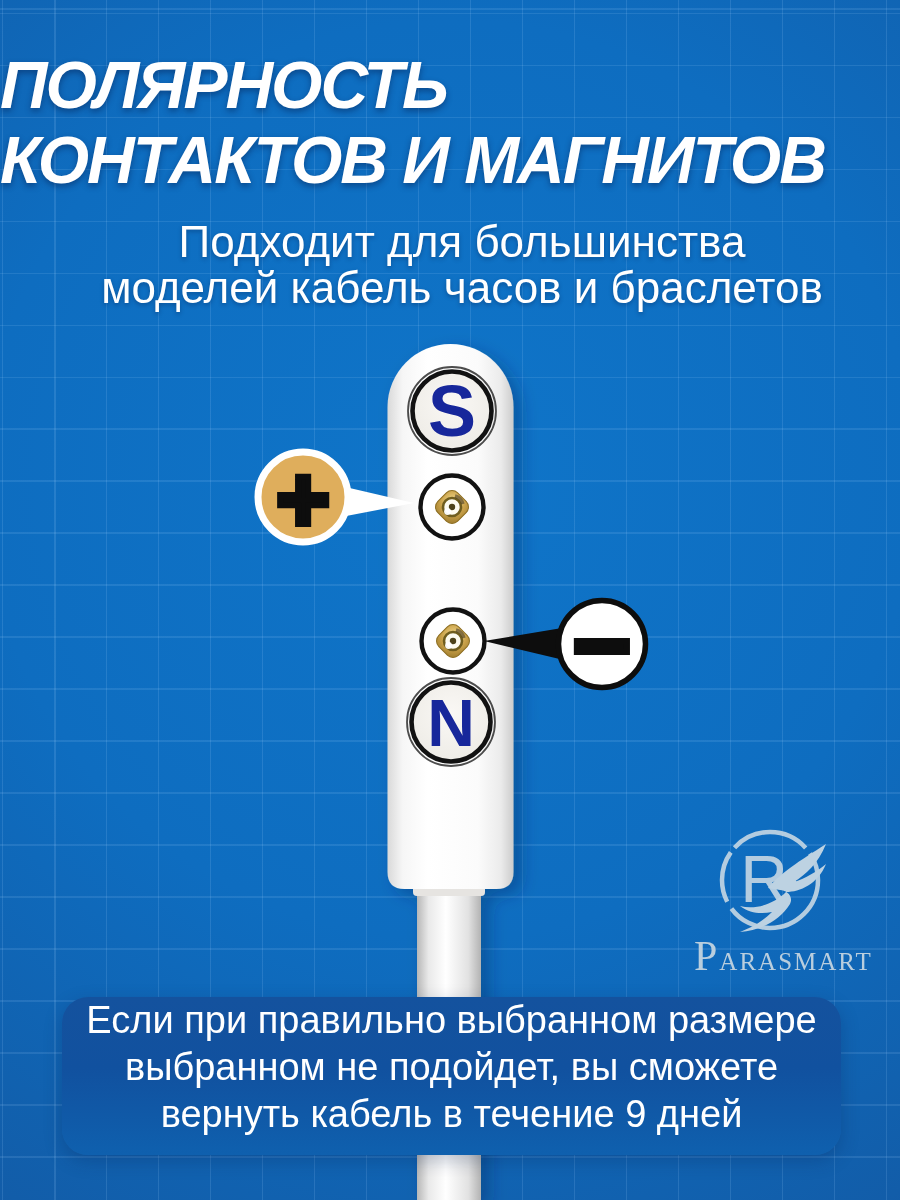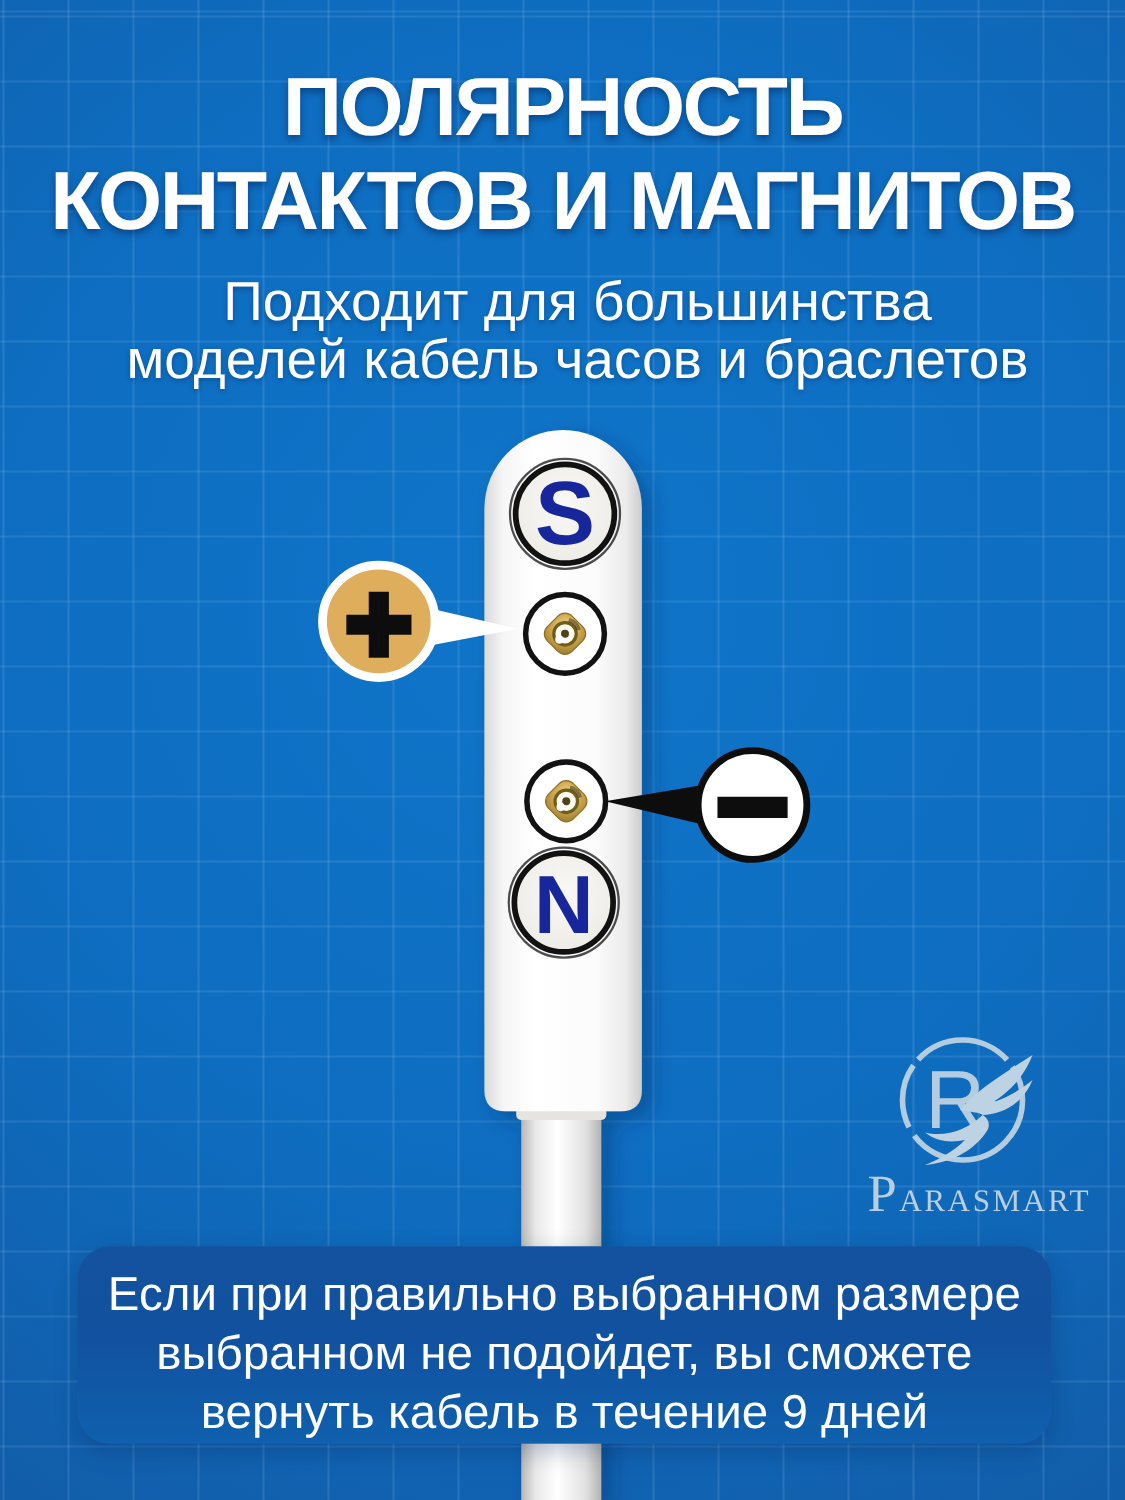--- a/index.html
+++ b/index.html
@@ -9,45 +9,46 @@
     overflow:hidden;
     font-family:"Liberation Sans",sans-serif;
     background-image:
       repeating-linear-gradient(90deg, rgba(173,214,255,.15) 0 1.5px, transparent 1.5px 52px),
       repeating-linear-gradient(0deg,  rgba(173,214,255,.13) 0 1.5px, transparent 1.5px 52px),
       radial-gradient(115% 85% at 50% 40%, #0f75c9 0%, #0e6dc0 45%, #125da9 82%, #164f9c 100%);
     background-position:2px 10px, 2px 10px, 0 0;
   }
   .title{
     position:absolute;top:48px;left:0;width:100%;
-    text-align:center;color:#ffffff;
+    color:#ffffff;
     font-size:66px;line-height:75px;font-weight:700;
     letter-spacing:-2px;white-space:nowrap;
     text-shadow:0 3px 6px rgba(5,25,70,.45);
     margin:0;
+    font-style:italic;
   }
   .subtitle{
     position:absolute;top:207px;left:0;width:100%;
     text-align:center;color:#ffffff;
     font-size:44px;line-height:46px;font-weight:400;
     letter-spacing:0;white-space:nowrap;
     text-shadow:0 2px 4px rgba(5,25,70,.35);
     margin:12px;
   }
   .device-svg{position:absolute;left:0;top:0;width:900px;height:1200px;}
   svg text{font-family:"Liberation Sans",sans-serif;}
   .pole-letter{fill:#17279b;font-weight:700;}
   .notice{
     position:absolute;left:62px;top:997px;width:779px;height:158px;
     border-radius:26px;
     background:linear-gradient(180deg,#14529e 0%,#11519f 45%,#0f60ae 100%);
     box-shadow:0 6px 18px rgba(8,30,80,.25);
     color:#ffffff;text-align:center;
   }
-  .notice-inner{padding-top:16px;}
+  .notice-inner{padding-top:0;}
   .notice p{margin:0;font-size:38px;line-height:47px;font-weight:400;letter-spacing:0;}
   .logo{position:absolute;left:694px;top:820px;width:176px;height:165px;color:#bdd2e2;}
   .logo-emblem{position:absolute;left:0;top:0;width:176px;height:120px;}
   .logo-text{
     position:absolute;left:0;top:112px;width:176px;
     text-align:left;
     font-family:"Liberation Serif",serif;
     color:#b9cede;letter-spacing:2px;white-space:nowrap;
   }
   .logo-initial{font-size:42px;}

